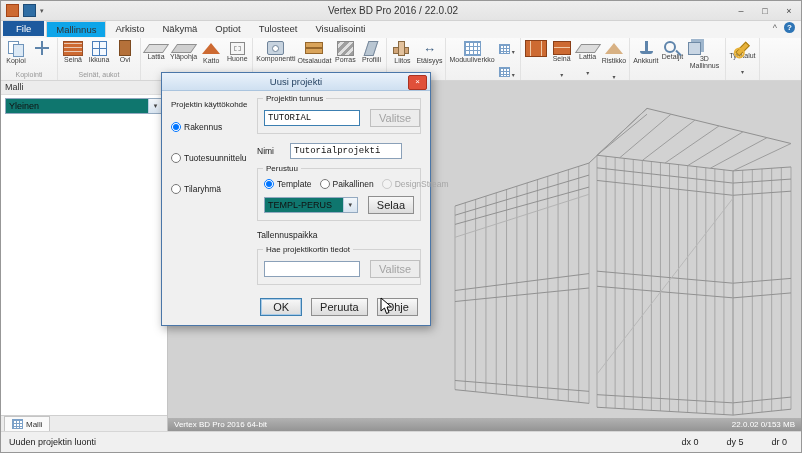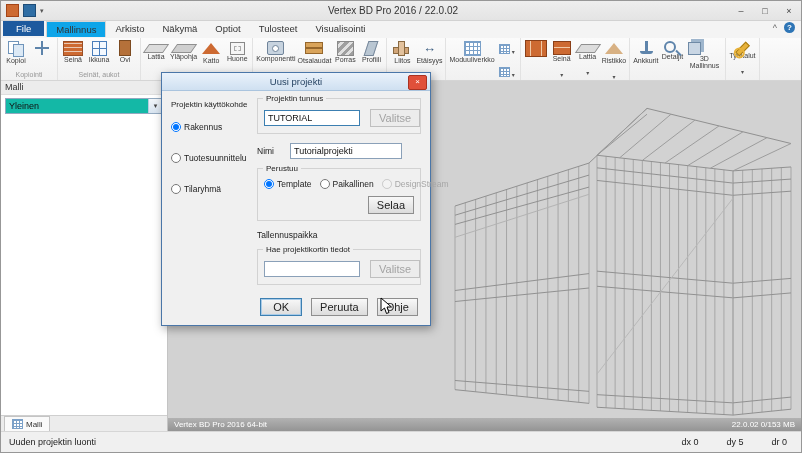--- a/index.html
+++ b/index.html
@@ -93,24 +93,24 @@
   .canvas{flex:1;display:flex;flex-direction:column;min-width:0;}
   .draw{flex:1;position:relative;background:#d2d2d2;overflow:hidden;}
   #frame-svg{position:absolute;right:0;top:0;width:360px;height:100%;}
   .strip{height:13px;flex:none;background:linear-gradient(#b2b2b2,#949494);color:#fff;font-size:8px;display:flex;justify-content:space-between;align-items:center;padding:0 6px;}
 
   
   .statusbar{height:20px;flex:none;background:#f0f0f0;border-top:1px solid #d6d6d6;display:flex;justify-content:space-between;align-items:center;font-size:9px;color:#222;padding:0 8px;}
   .sb-right{display:flex;gap:28px;margin-right:6px;}
 
   
-  .combo{display:flex;align-items:center;background:#14b8a6;border:1px solid #93a9c0;height:16px;font-size:9px;box-sizing:border-box;}
+  .combo{display:flex;align-items:center;background:#0f766e;border:1px solid #93a9c0;height:16px;font-size:9px;box-sizing:border-box;}
   .combo .cval{flex:1;padding:0 3px;overflow:hidden;white-space:nowrap;color:#111;}
   .combo .carr{width:13px;align-self:stretch;background:linear-gradient(#f2f6fa,#d8e4f0);border-left:1px solid #b8cce0;font-size:7px;display:flex;align-items:center;justify-content:center;color:#444;}
-  .tbox{height:16px;border:1px solid #8aa0b8;background:#fff;font-size:9px;padding:0 3px;font-family:Liberation Sans, sans-serif;box-sizing:border-box;color:#111;}
+  .tbox{height:16px;border:1px solid #8aa0b8;background:#fff;font-size:9px;padding:0 3px;font-family:Liberation Mono, monospace;box-sizing:border-box;color:#111;}
   .tbox.focus{border-color:#3c7fb1;}
   .btn{height:18px;border:1px solid #8e8e8e;background:linear-gradient(#f8f8f8,#dcdcdc);font-size:11px;font-family:inherit;padding:0 8px;color:#222;box-sizing:border-box;}
   .btn.disabled{color:#a3a3a3;border-color:#bfbfbf;background:#ececec;}
   .btn.focused{border-color:#3c7fb1;box-shadow:inset 0 0 0 1px #a8cbe8;}
   .radio{display:flex;align-items:center;gap:3px;font-size:8.5px;color:#222;}
   .radio input{width:10px;height:10px;margin:0;}
   .radio.dis{color:#a6a6a6;}
 
   
   .dialog{position:absolute;left:160px;top:71px;width:268px;background:#f0f0f0;border:1px solid #4a76a8;box-shadow:2px 3px 9px rgba(0,0,0,.35);z-index:10;}
@@ -491,20 +491,24 @@
             <label class="radio">
               <input type="radio" name="base" style="">
               <span>Paikallinen</span>
             </label>
             <label class="radio dis">
               <input type="radio" name="base" disabled="" style="">
               <span>DesignStream</span>
             </label>
           </div>
           <div class="row" style="margin-bottom:0;">
+            <div class="combo" style="width:104px;">
+              <span class="cval">TEMPL-PERUS</span>
+              <span class="carr">▾</span>
+            </div>
             <span class="spacer"></span>
             <button class="btn">Selaa</button>
           </div>
         </div>
         <div class="row">
           <span style="width:62px;">Tallennuspaikka</span>
         </div>
         <div class="gbox">
           <span class="glab">Hae projektikortin tiedot</span>
           <div class="row" style="margin-bottom:0;">

